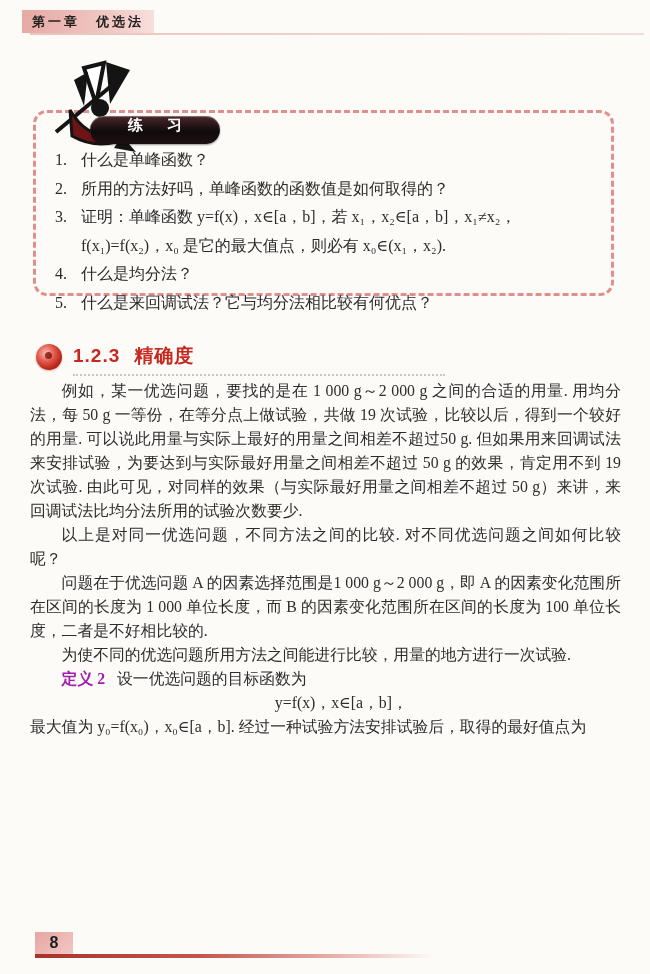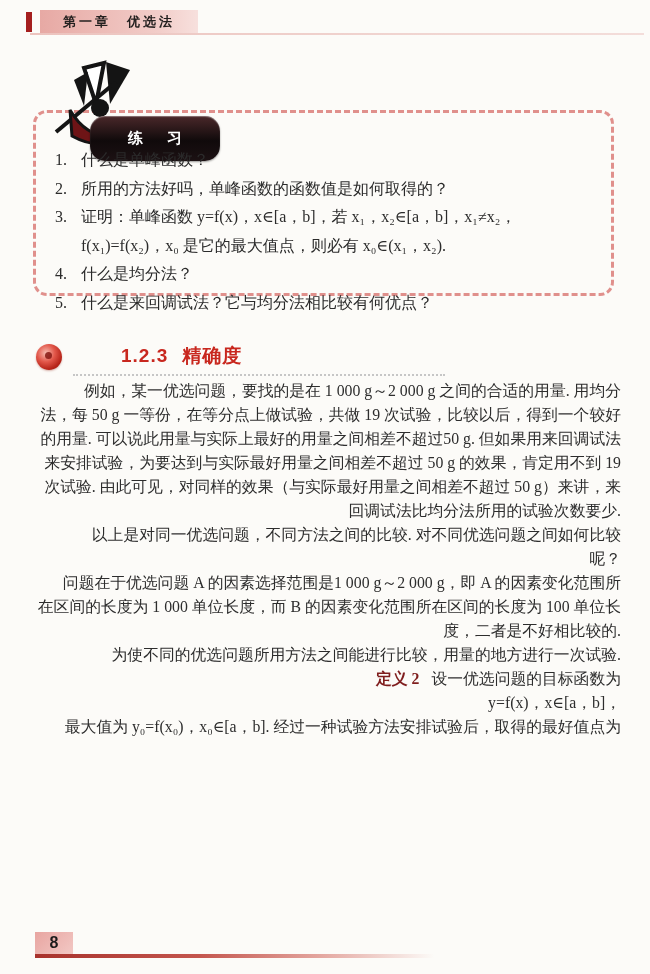--- a/index.html
+++ b/index.html
@@ -8,47 +8,47 @@
     background:#fcfbf8;
     font-family:"Liberation Serif","DejaVu Serif",serif;
     color:#2e2e2e;
   }
   
   .chapter-bar{
     position:absolute;left:26px;top:12px;width:6px;height:20px;
     background:#a51f1f;
   }
   .chapter-banner{
-    position:absolute;left:40px;top:10px;height:23px;min-width:92px;
-    padding:0 23px;display:flex;align-items:center;
+    position:absolute;left:22px;top:10px;height:23px;min-width:92px;
+    padding:0 10px;display:flex;align-items:center;
     background:linear-gradient(to right,#e7a9a4,#f2cdc9 75%,#f7e0dd);
   }
   .chapter-banner span{
     font-size:13px;font-weight:bold;color:#24201f;letter-spacing:3px;
     font-family:"Liberation Sans","DejaVu Sans",sans-serif;
   }
   .header-rule{
     position:absolute;left:30px;top:33px;width:614px;height:2px;
     background:linear-gradient(to right,#ecc3be,#f0d4d0 60%,#f3ddda);
   }
   
   .exercise-box{
     position:absolute;left:33px;top:110px;width:581px;height:186px;
     border:3px dashed #e0908c;border-radius:14px;
     box-sizing:border-box;
   }
   .exercise-badge{
     position:absolute;left:44px;top:60px;width:190px;height:92px;
   }
   .badge-capsule{
-    position:absolute;left:46px;top:56px;width:130px;height:45px;
+    position:absolute;left:46px;top:56px;width:130px;height:28px;
     border-radius:15px;
     background:linear-gradient(to bottom,#4a282a,#100a0b 55%,#1c1113);
     box-shadow:inset 0 1px 1px rgba(255,255,255,.35),0 1px 2px rgba(0,0,0,.4);
-    display:flex;align-items:center;justify-content:center;
+    display:flex;justify-content:center;
   }
   .badge-capsule span{
     color:#ffffff;font-weight:bold;font-size:15px;letter-spacing:10px;
     text-indent:10px;
     font-family:"Liberation Sans","DejaVu Sans",sans-serif;
   }
   .badge-art{position:absolute;left:0;top:0;}
   .exercise-list{
     position:absolute;left:55px;top:146px;width:545px;
   }
@@ -69,34 +69,34 @@
   }
   .section-bullet::after{
     content:"";position:absolute;left:9px;top:8px;width:7px;height:7px;border-radius:50%;
     background:#7e120c;opacity:.8;
   }
   .section-title-row{
     position:absolute;left:40px;top:1px;
     font-family:"Liberation Sans","DejaVu Sans",sans-serif;
     font-weight:bold;font-size:19px;color:#c8271e;letter-spacing:1px;
   }
-  .section-title-row .sec-num{margin-right:14px;margin-left:48px;}
+  .section-title-row .sec-num{margin-right:14px;}
   .section-dots{
     position:absolute;left:40px;top:32px;width:372px;height:0;
     border-bottom:2px dotted #c6c6c6;
   }
   
   .body-text{
     position:absolute;left:30px;top:379px;width:591px;
     font-size:15.8px;line-height:24px;text-align:justify;color:#2d2d2d;
   }
-  .body-text p{margin:0;text-indent:2em;text-align:right;}
+  .body-text p{margin:0;text-indent:2em;}
   .formula-line{margin:0;text-align:center;text-indent:0;}
   .no-indent{text-indent:0 !important;}
-  .def-label{color:#7f1d1d;font-weight:bold;margin-right:12px;}
+  .def-label{color:#a21caf;font-weight:bold;margin-right:12px;}
   
   .page-num-block{
     position:absolute;left:35px;top:932px;width:38px;height:22px;
     background:linear-gradient(135deg,#e8a5a1,#f2c8c4);
     display:flex;align-items:center;justify-content:center;
   }
   .page-num-block span{
     font-size:16px;font-weight:bold;color:#1c1c1c;
     font-family:"Liberation Sans","DejaVu Sans",sans-serif;
   }

